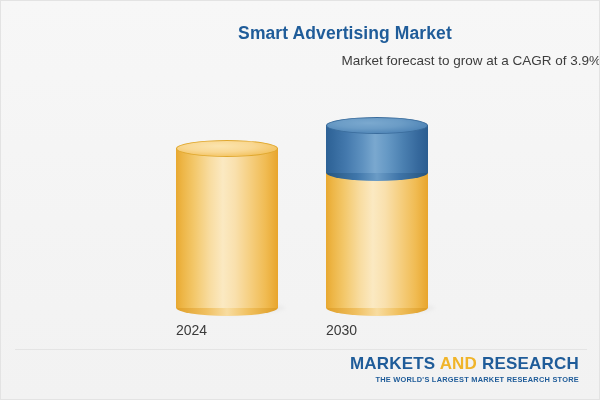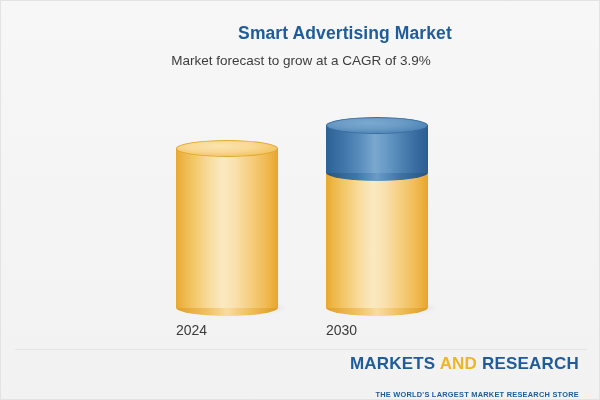--- a/index.html
+++ b/index.html
@@ -35,21 +35,21 @@
     font-weight: bold;
     color: #1f5c99;
     letter-spacing: 0.1px;
     padding-left: 44px;
   }
   #chart-subtitle {
     position: absolute;
     left: 0;
     top: 52px;
     width: 600px;
-    text-align: center;
+    text-align: right;
     font-size: 13.5px;
     font-weight: normal;
     color: #3d3d3d;
   }
 
   
   #plot-area {
     position: absolute;
     left: 0;
     top: 80px;
@@ -192,21 +192,21 @@
     white-space: nowrap;
   }
   #brand-and {
     color: #f0b429;
   }
   #brand-tagline {
     font-size: 7.4px;
     font-weight: bold;
     color: #1f5c99;
     letter-spacing: 0.25px;
-    margin-top: 17px;
+    margin-top: 2px;
     white-space: nowrap;
   }
 </style>
 </head>
 <body>
 
 <div id="chart-card">
 
   <div id="chart-title">Smart Advertising Market</div>
 

